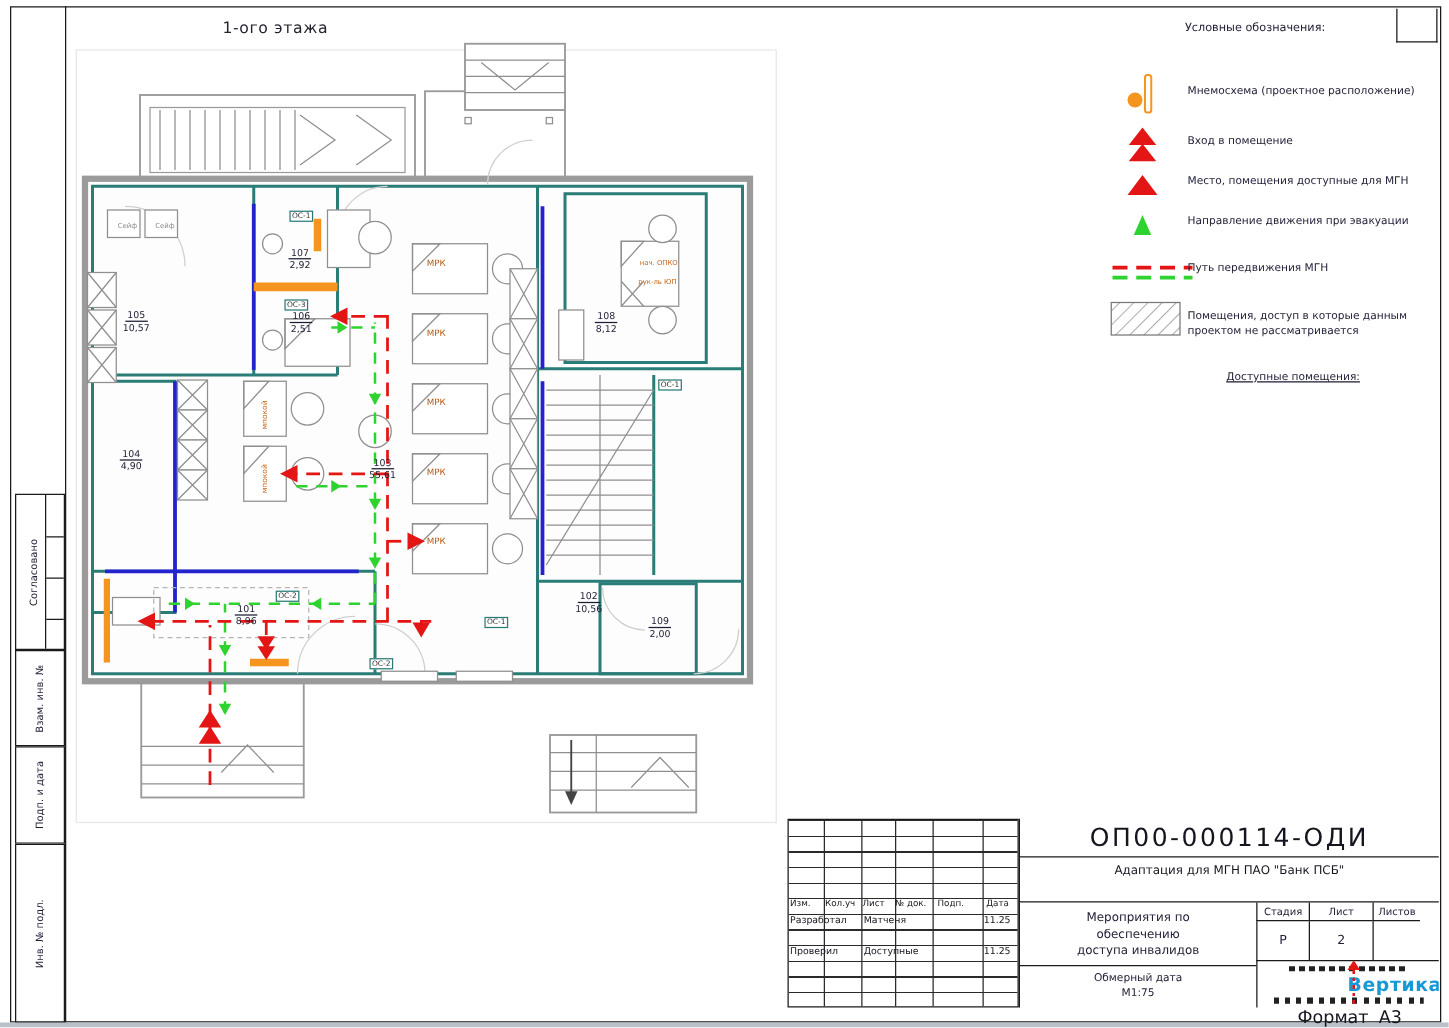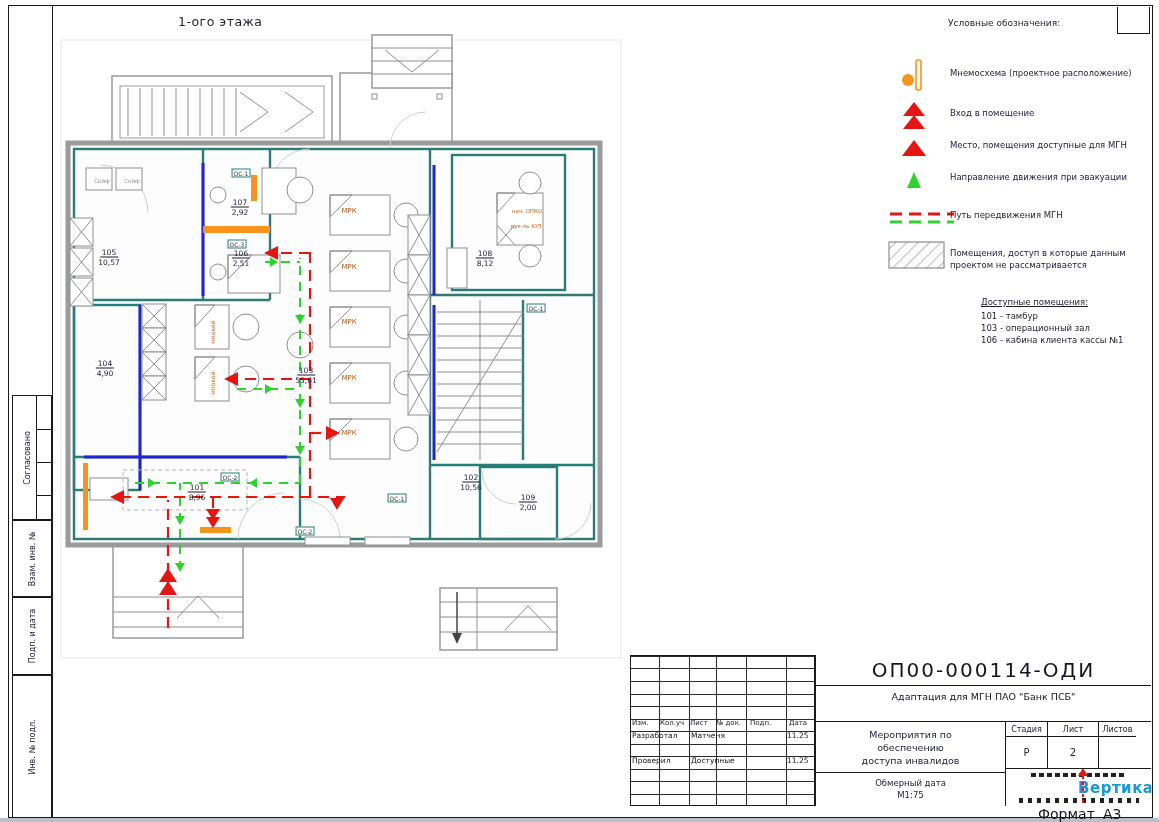--- a/index.html
+++ b/index.html
@@ -348,25 +348,20 @@
                 </pattern>
               </defs>
               <rect x="1" y="4" width="55" height="26" fill="url(#h)" stroke="#777" stroke-width="1"></rect>
             </svg></span>
           <span class="legend-text">Помещения, доступ в которые данным<br>проектом не рассматривается</span>
         </div>
       </div>
   </div>
   <div id="accessible" style="left:981px;top:296px;">
     <div class="acc-title">Доступные помещения:</div>
-    <div id="accessible-list">
-        <div>101 - тамбур</div>
-        <div>103 - операционный зал</div>
-        <div>106 - кабина  клиента кассы №1</div>
-      </div>
   </div>
 
   <div id="rev-grid" class="abs">
     <div class="rev-col" style="left:28px;"></div>
     <div class="rev-col" style="left:58px;"></div>
     <div class="rev-col" style="left:85px;"></div>
     <div class="rev-col" style="left:115px;"></div>
     <div class="rev-col" style="left:155px;"></div>
   </div>
   <div class="tb-text" style="left:632px;top:719px;font-size:7px;">Изм.</div>

